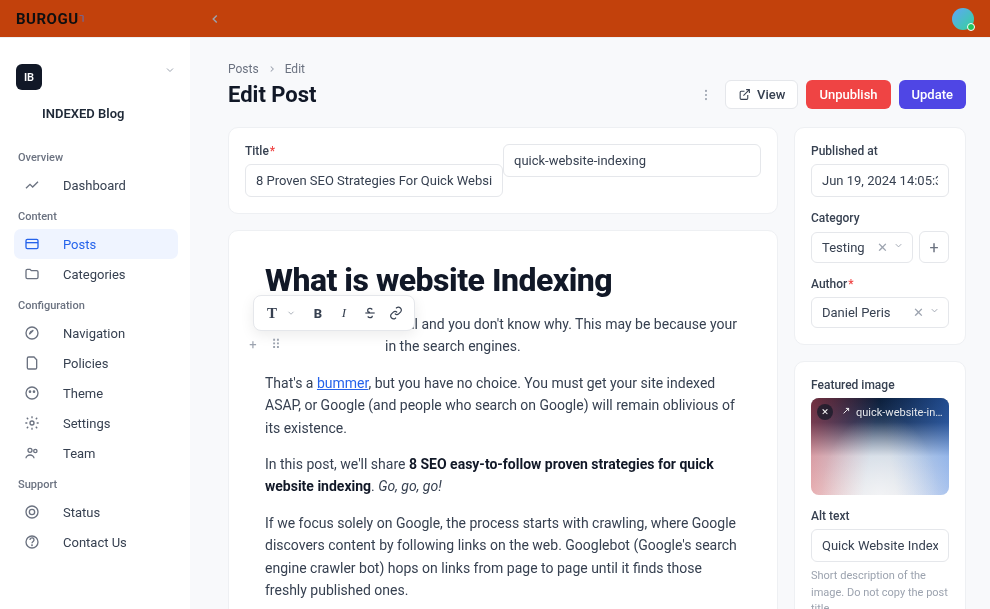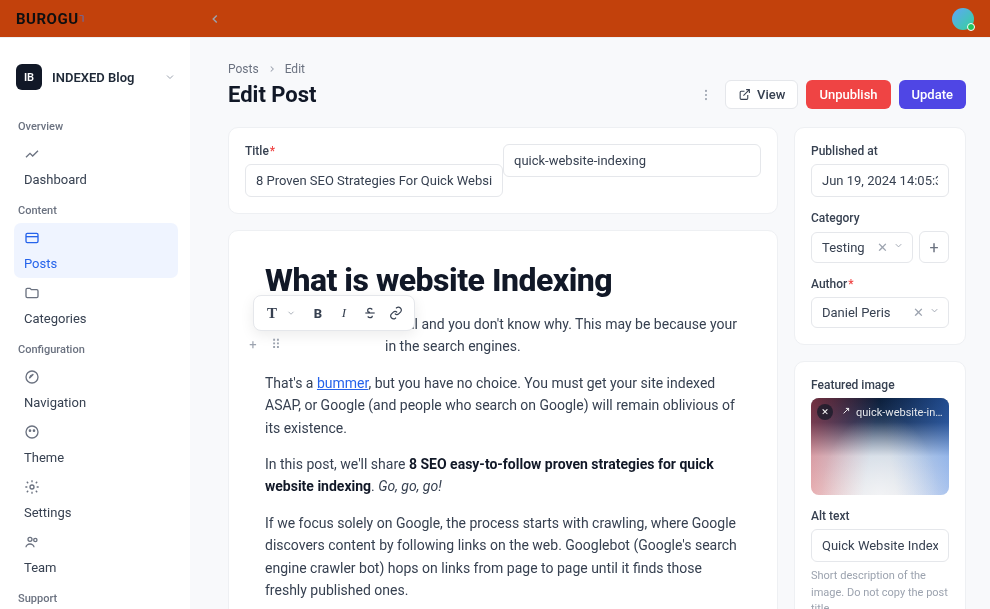--- a/index.html
+++ b/index.html
@@ -4,26 +4,26 @@
 <style>
 * { margin:0; padding:0; box-sizing:border-box; font-family:-apple-system,BlinkMacSystemFont,"Segoe UI",Roboto,sans-serif; }
 body { background:#f8f9fb; width:990px; height:609px; overflow:hidden; position:relative; }
 .topbar { height:38px; background:#c2410c; border-bottom:1px solid #eef0f3; display:flex; align-items:center; padding:0 16px; justify-content:space-between; }
 .logo { font-weight:700; font-size:15px; letter-spacing:0.5px; color:#0f0f10; }
 .logo span::after { content:'┐'; color:#3b82f6; font-size:10px; vertical-align:top; margin-left:1px;}
 .top-nav-icon { margin-left:121px; color:#9ca3af; cursor:pointer; }
 .avatar { width:22px; height:22px; border-radius:50%; background:linear-gradient(135deg,#60a5fa,#34d399); display:flex; align-items:center; justify-content:center; font-size:10px; color:#fff; position:relative; }
 .avatar::after{content:''; position:absolute; right:-1px; bottom:-1px; width:6px; height:6px; background:#22c55e; border:1.5px solid #fff; border-radius:50%;}
 .sidebar { position:absolute; left:0; top:38px; bottom:0; width:190px; background:#fff; padding:24px 12px 0 14px; }
-.workspace { display:flex; align-items:center; gap:10px; padding:2px 2px 20px 2px; cursor:pointer; }
+.workspace { display:flex; align-items:flex-start; padding:2px 2px 20px 2px; cursor:pointer; }
 .ws-badge { width:26px; height:26px; border-radius:6px; background:#111827; color:#fff; font-size:11px; font-weight:600; display:flex; align-items:center; justify-content:center; }
-.ws-name { font-size:13px; font-weight:600; color:#1f2937; flex:1; }
+.ws-name { font-size:13px; font-weight:600; color:#1f2937; flex:1;margin-top:42px; }
 .ws-caret { color:#9ca3af; }
 .sb-section { font-size:11px; color:#6b7280; font-weight:500; margin:10px 0 6px 4px; }
-.sb-item { display:flex; align-items:flex-start; gap:10px; padding:7px 10px; border-radius:7px; font-size:13px; color:#374151; cursor:pointer;flex-direction:column; }
+.sb-item { display:flex; align-items:center; gap:23px; padding:7px 10px; border-radius:7px; font-size:13px; color:#374151; cursor:pointer; }
 .sb-item.active { background:#eff4ff; color:#2563eb; }
 .sb-item .icn{ width:16px; height:16px; display:flex; align-items:center; justify-content:center; color:#6b7280; }
 .sb-item.active .icn{ color:#2563eb; }
 .main { position:absolute; left:190px; right:0; top:38px; bottom:0; padding:24px 24px 0 38px; overflow:hidden; }
 .breadcrumb { display:flex; align-items:center; gap:8px; font-size:12px; color:#6b7280; margin-bottom:4px;}
 .breadcrumb .bc-post{cursor:pointer;}
 .page-head { display:flex; align-items:center; justify-content:space-between; margin-bottom:18px;}
 .page-title{ font-size:22px; font-weight:700; color:#111827; }
 .head-actions{ display:flex; align-items:center; gap:8px;}
 .btn{ font-size:13px; padding:6px 12px; border-radius:6px; border:1px solid transparent; cursor:pointer; display:flex; align-items:center; gap:6px; font-weight:500;}
@@ -128,20 +128,28 @@
         <svg width="16" height="16" viewBox="0 0 24 24" fill="none" stroke="currentColor" stroke-width="2">
           <circle cx="12" cy="12" r="9"></circle>
           <polygon points="14 8 8 14 10 10 14 8"></polygon>
         </svg>
       </span>
     <span>Navigation</span>
   </div>
   <div class="sb-item">
     <span class="icn">
         <svg width="16" height="16" viewBox="0 0 24 24" fill="none" stroke="currentColor" stroke-width="2">
+          <path d="M7 3h8l4 4v12a2 2 0 01-2 2H7a2 2 0 01-2-2V5a2 2 0 012-2z"></path>
+        </svg>
+      </span>
+    <span>Policies</span>
+  </div>
+  <div class="sb-item">
+    <span class="icn">
+        <svg width="16" height="16" viewBox="0 0 24 24" fill="none" stroke="currentColor" stroke-width="2">
           <circle cx="12" cy="12" r="9"></circle>
           <circle cx="9" cy="10" r="1" fill="currentColor"></circle>
           <circle cx="15" cy="10" r="1" fill="currentColor"></circle>
         </svg>
       </span>
     <span>Theme</span>
   </div>
   <div class="sb-item">
     <span class="icn">
         <svg width="16" height="16" viewBox="0 0 24 24" fill="none" stroke="currentColor" stroke-width="2">

